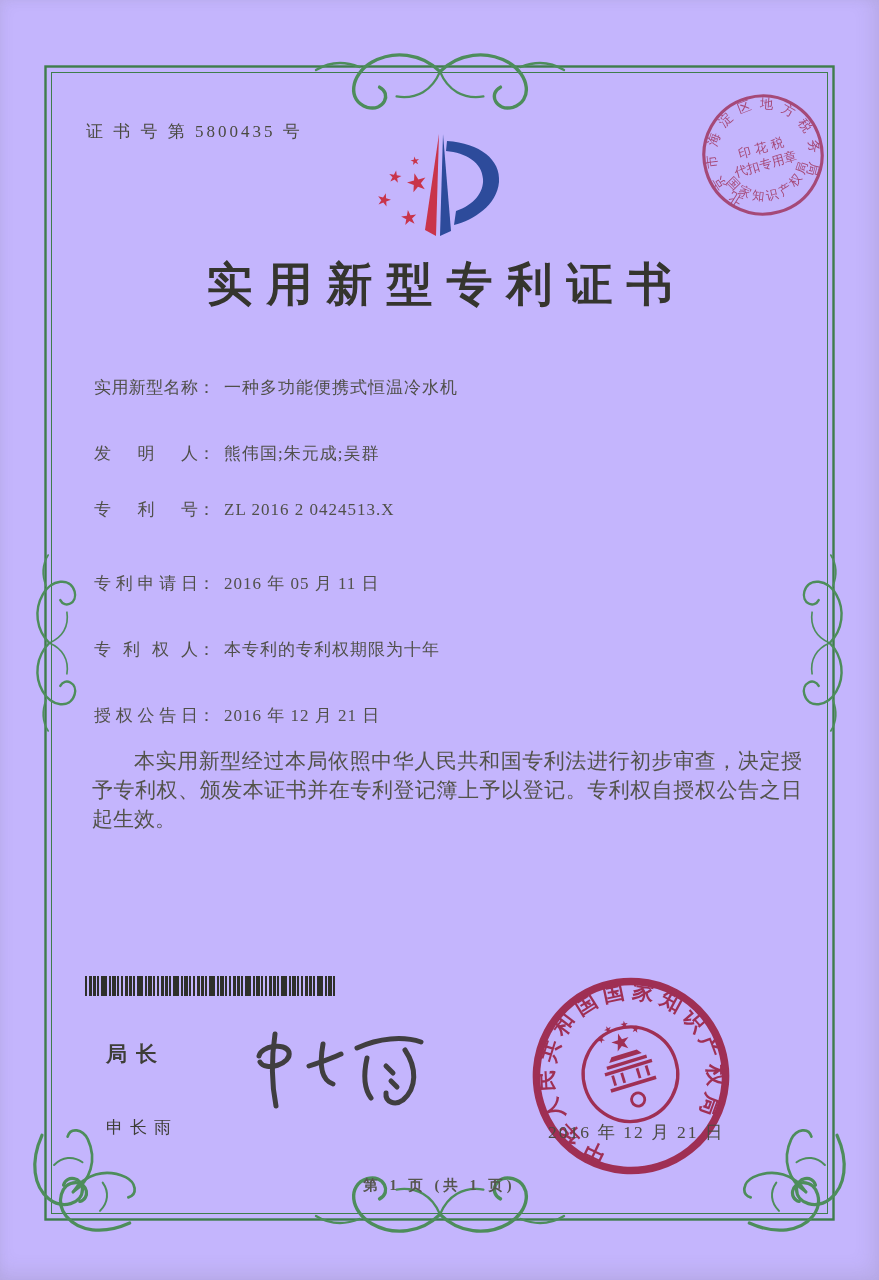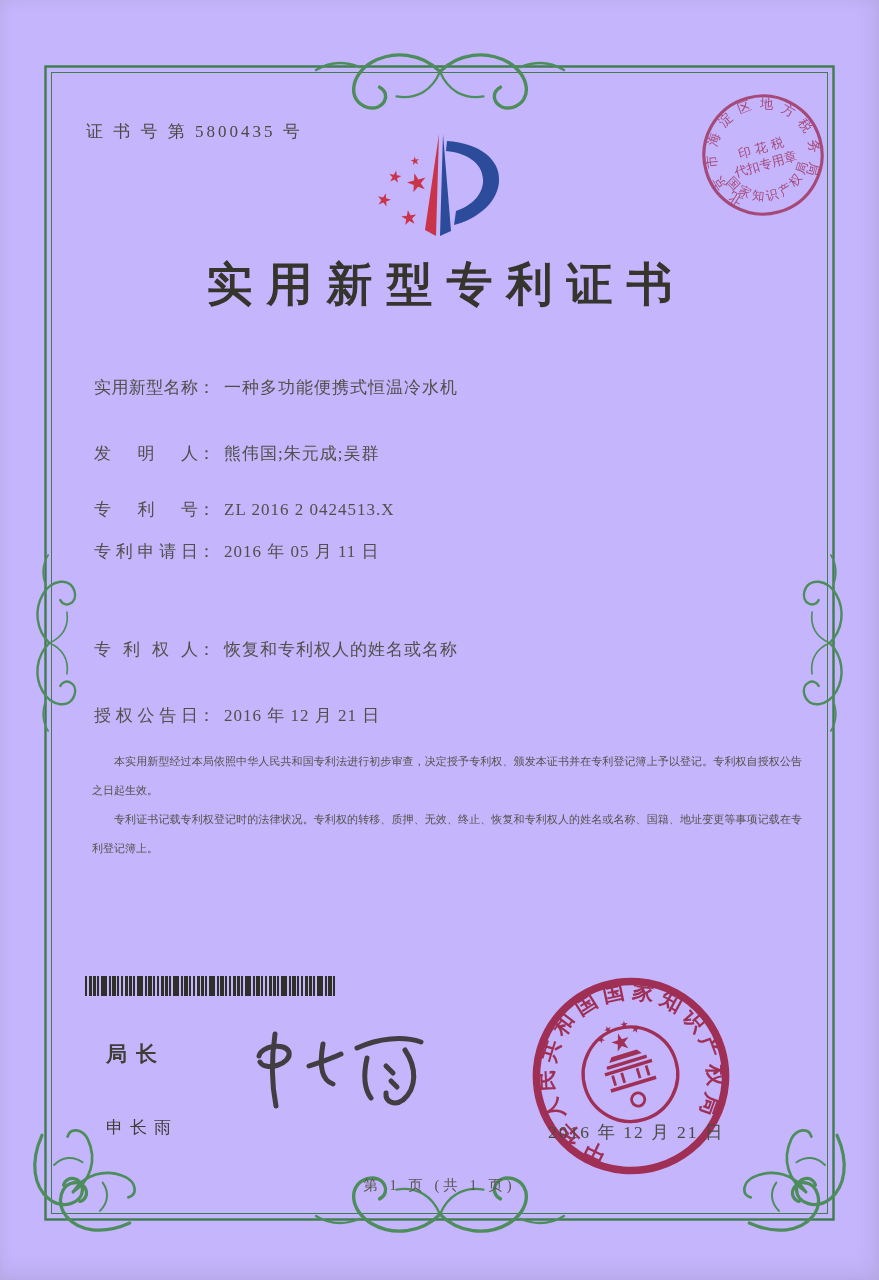--- a/index.html
+++ b/index.html
@@ -9,37 +9,37 @@
   svg{display:block;}
   .border-svg{position:absolute;left:0;top:0;}
   .cert-no{position:absolute;left:86px;top:120px;font-size:17px;letter-spacing:3px;color:#4a4a41;}
   .logo{position:absolute;left:362px;top:130px;}
   .title{position:absolute;left:0;top:254px;width:100%;text-align:center;font-size:46px;
          font-weight:bold;letter-spacing:14px;text-indent:14px;color:#35352e;font-family:Liberation Serif, serif;}
   .field{position:absolute;left:94px;font-size:17px;color:#50504a;white-space:nowrap;}
   .flabel{display:inline-block;width:104px;text-align:justify;text-align-last:justify;}
   .fcolon{display:inline-block;margin-right:9px;}
   .fvalue{letter-spacing:1px;}
-  .body-text{position:absolute;left:92px;top:747px;width:710px;font-size:11px;
+  .body-text{position:absolute;left:92px;top:747px;width:710px;font-size:21px;
              line-height:29px;color:#53534b;text-align:justify;}
   .body-text p{margin:0;text-indent:2em;}
   .barcode{position:absolute;left:85px;top:976px;width:250px;height:20px;
     background:
       repeating-linear-gradient(90deg,#2f2f2a 0 2px,transparent 2px 4px),
       repeating-linear-gradient(90deg,#2f2f2a 0 1px,transparent 1px 6px),
       repeating-linear-gradient(90deg,#2f2f2a 0 2px,transparent 2px 9px);}
   .officer-title{position:absolute;left:106px;top:1040px;font-size:21px;letter-spacing:9px;color:#3e3e37;font-weight:bold;}
   .officer-name{position:absolute;left:106px;top:1116px;font-size:17px;letter-spacing:7px;color:#3e3e37;}
   .signature{position:absolute;left:245px;top:1026px;}
   .office-seal{position:absolute;left:527px;top:972px;mix-blend-mode:multiply;opacity:.93;z-index:4;}
   .issue-date{position:absolute;left:548px;top:1120px;font-size:17.5px;letter-spacing:2px;
               color:#4b4b42;z-index:5;}
   .tax-seal{position:absolute;left:699px;top:91px;mix-blend-mode:multiply;opacity:.85;z-index:4;}
   .footer{position:absolute;left:0;top:1176px;width:100%;text-align:center;font-size:14.5px;
-          letter-spacing:4px;color:#55554d;}
+          letter-spacing:4px;color:#55554d;font-weight:bold;}
   .seal-font{font-family:"DejaVu Sans","Liberation Sans",sans-serif;}
 </style>
 </head>
 <body>
 
 <svg width="0" height="0" style="position:absolute" aria-hidden="true">
   <defs>
     <path id="st" d="M0,-1 L0.2245,-0.309 L0.951,-0.309 L0.363,0.118 L0.588,0.809 L0,0.382 L-0.588,0.809 L-0.363,0.118 L-0.951,-0.309 L-0.2245,-0.309 Z"></path>
     <g id="cornerOrn" fill="none" stroke="#4d8d5b" stroke-linecap="round">
       <path d="M62,-3 C42,-12 24,-9 15,2 C7,12 11,27 22,27 C31,27 33,15 25,13" stroke-width="2.4"></path>
@@ -97,34 +97,33 @@
   <div>
     <div class="field" style="top:376px">
       <span class="flabel">实用新型名称</span><span class="fcolon">：</span><span class="fvalue">一种多功能便携式恒温冷水机</span>
     </div>
     <div class="field" style="top:442px">
       <span class="flabel">发明人</span><span class="fcolon">：</span><span class="fvalue">熊伟国;朱元成;吴群</span>
     </div>
     <div class="field" style="top:498px">
       <span class="flabel">专利号</span><span class="fcolon">：</span><span class="fvalue">ZL 2016 2 0424513.X</span>
     </div>
-    <div class="field" style="top:540px">
+    <div class="field" style="top:572px">
       <span class="flabel">专利申请日</span><span class="fcolon">：</span><span class="fvalue">2016 年 05 月 11 日</span>
     </div>
     <div class="field" style="top:638px">
-      <span class="flabel">专利权人</span><span class="fcolon">：</span><span class="fvalue">恢复和专利权人的姓名或名称</span>
+      <span class="flabel">专利权人</span><span class="fcolon">：</span><span class="fvalue">本专利的专利权期限为十年</span>
     </div>
     <div class="field" style="top:704px">
       <span class="flabel">授权公告日</span><span class="fcolon">：</span><span class="fvalue">2016 年 12 月 21 日</span>
     </div>
   </div>
 
   <div class="body-text">
     <p>本实用新型经过本局依照中华人民共和国专利法进行初步审查，决定授予专利权、颁发本证书并在专利登记簿上予以登记。专利权自授权公告之日起生效。</p>
-    <p>专利证书记载专利权登记时的法律状况。专利权的转移、质押、无效、终止、恢复和专利权人的姓名或名称、国籍、地址变更等事项记载在专利登记簿上。</p>
   </div>
 
   <div class="barcode"></div>
 
   <div class="officer-title">局长</div>
   <div class="officer-name">申长雨</div>
 
   <svg class="signature" width="195" height="92" viewBox="0 0 195 92">
     <g fill="none" stroke="#32322c" stroke-width="5" stroke-linecap="round" opacity=".9">
       <path d="M30,8 C26,35 27,60 31,80"></path>

